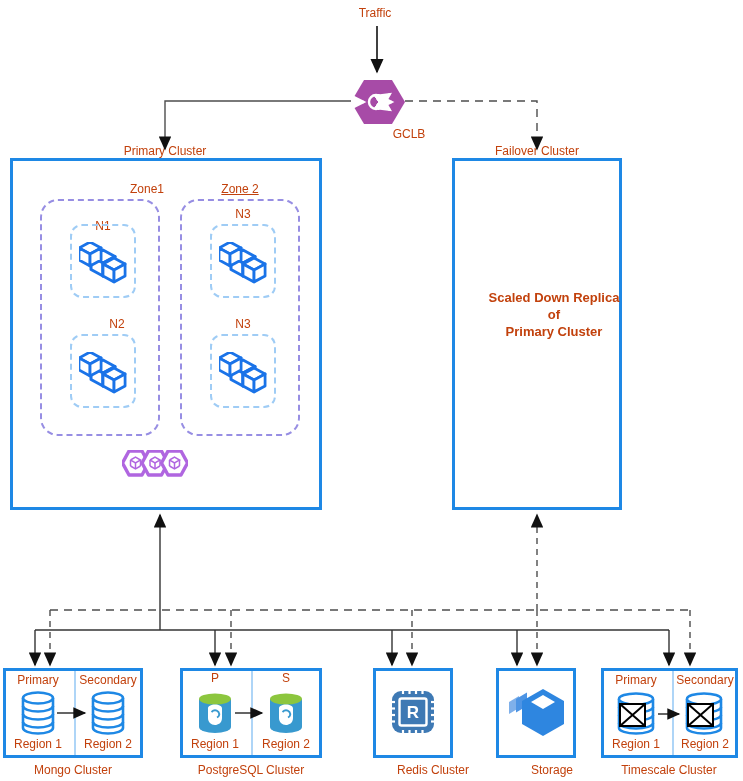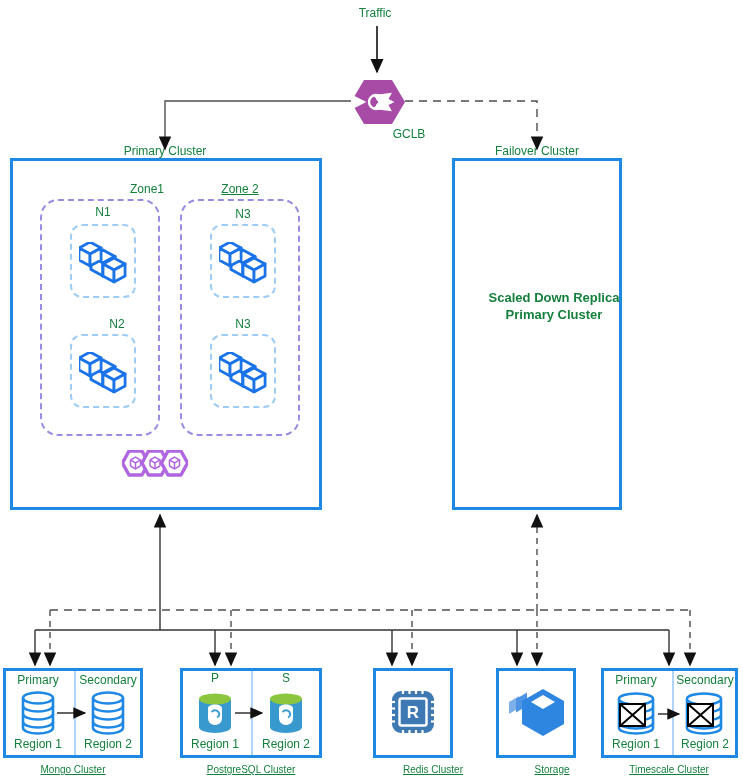--- a/index.html
+++ b/index.html
@@ -1,21 +1,21 @@
 <!DOCTYPE html>
 <html><head>
 <meta charset="utf-8">
 <style>
   html,body{margin:0;padding:0;background:#fff;}
   .canvas{
     position:relative;width:743px;height:781px;background:#fff;overflow:hidden;
-    font-family:"Liberation Sans","DejaVu Sans",sans-serif;color:#15803d;
+    font-family:"Liberation Sans","DejaVu Sans",sans-serif;color:#c2410c;
   }
   .lbl{position:absolute;font-size:12px;line-height:14px;white-space:nowrap;transform:translateX(-50%);}
-  .lbl-big{font-size:10px;text-decoration:underline;}
+  .lbl-big{font-size:12px;}
   .cluster-box{position:absolute;border:3px solid #1e88e5;background:#fff;box-sizing:border-box;}
   .zone-box{position:absolute;border:2px dashed #978ee3;border-radius:18px;box-sizing:border-box;}
   .node-box{position:absolute;border:2px dashed #9fccf5;border-radius:12px;box-sizing:border-box;}
   .db-box{position:absolute;border:3px solid #1e88e5;background:#fff;box-sizing:border-box;}
   .divider{position:absolute;top:0;bottom:0;width:2px;background:#aed5f7;}
   .failover-text{
     position:absolute;left:452px;top:289px;width:204px;text-align:center;
     font-size:13px;font-weight:bold;line-height:17px;
   }
   .icon{position:absolute;}
@@ -46,21 +46,21 @@
     <line x1="33" y1="26" x2="39" y2="30" stroke="#fff" stroke-width="2.4" marker-end="url(#warr)"></line>
   </svg>
 
   <div class="cluster-box" style="left:10px;top:158px;width:312px;height:352px;"></div>
 
   <div class="lbl" style="left:99px;top:182px;margin-left:48px;">Zone1</div>
   <div class="lbl" style="left:240px;top:182px;text-decoration:underline;">Zone 2</div>
   <div class="zone-box" style="left:40px;top:199px;width:120px;height:237px;"></div>
   <div class="zone-box" style="left:180px;top:199px;width:120px;height:237px;"></div>
 
-  <div class="lbl" style="left:103px;top:205px;">N1</div>
+  <div class="lbl" style="left:103px;top:219px;">N1</div>
   <div class="lbl" style="left:243px;top:207px;">N3</div>
   <div class="lbl" style="left:117px;top:317px;">N2</div>
   <div class="lbl" style="left:243px;top:317px;">N3</div>
 
   <div class="node-box" style="left:70px;top:224px;width:66px;height:74px;"></div>
   <div class="node-box" style="left:210px;top:224px;width:66px;height:74px;"></div>
   <div class="node-box" style="left:70px;top:334px;width:66px;height:74px;"></div>
   <div class="node-box" style="left:210px;top:334px;width:66px;height:74px;"></div>
 
   <svg class="icon" style="left:79px;top:242px;" width="48" height="42" viewBox="0 0 48 42">
@@ -109,20 +109,21 @@
       </g>
     <g transform="translate(39,0)">
         <use href="#whex"></use>
         <use href="#wcube"></use>
       </g>
   </svg>
 
   <div class="cluster-box" style="left:452px;top:158px;width:170px;height:352px;"></div>
   <div class="failover-text">
     <div>Scaled Down Replica</div>
+    <div>of</div>
     <div>Primary Cluster</div>
   </div>
 
   <div class="db-box" style="left:3px;top:668px;width:140px;height:90px;">
     <div class="divider" style="left:68px;"></div>
   </div>
   <div class="lbl" style="left:38px;top:673px;">Primary</div>
   <div class="lbl" style="left:108px;top:673px;">Secondary</div>
   <svg class="icon" style="left:21px;top:691px;" width="34" height="45" viewBox="0 0 34 45">
     <g id="dbcyl" fill="#fff" stroke="#1e88e5" stroke-width="2.6">

